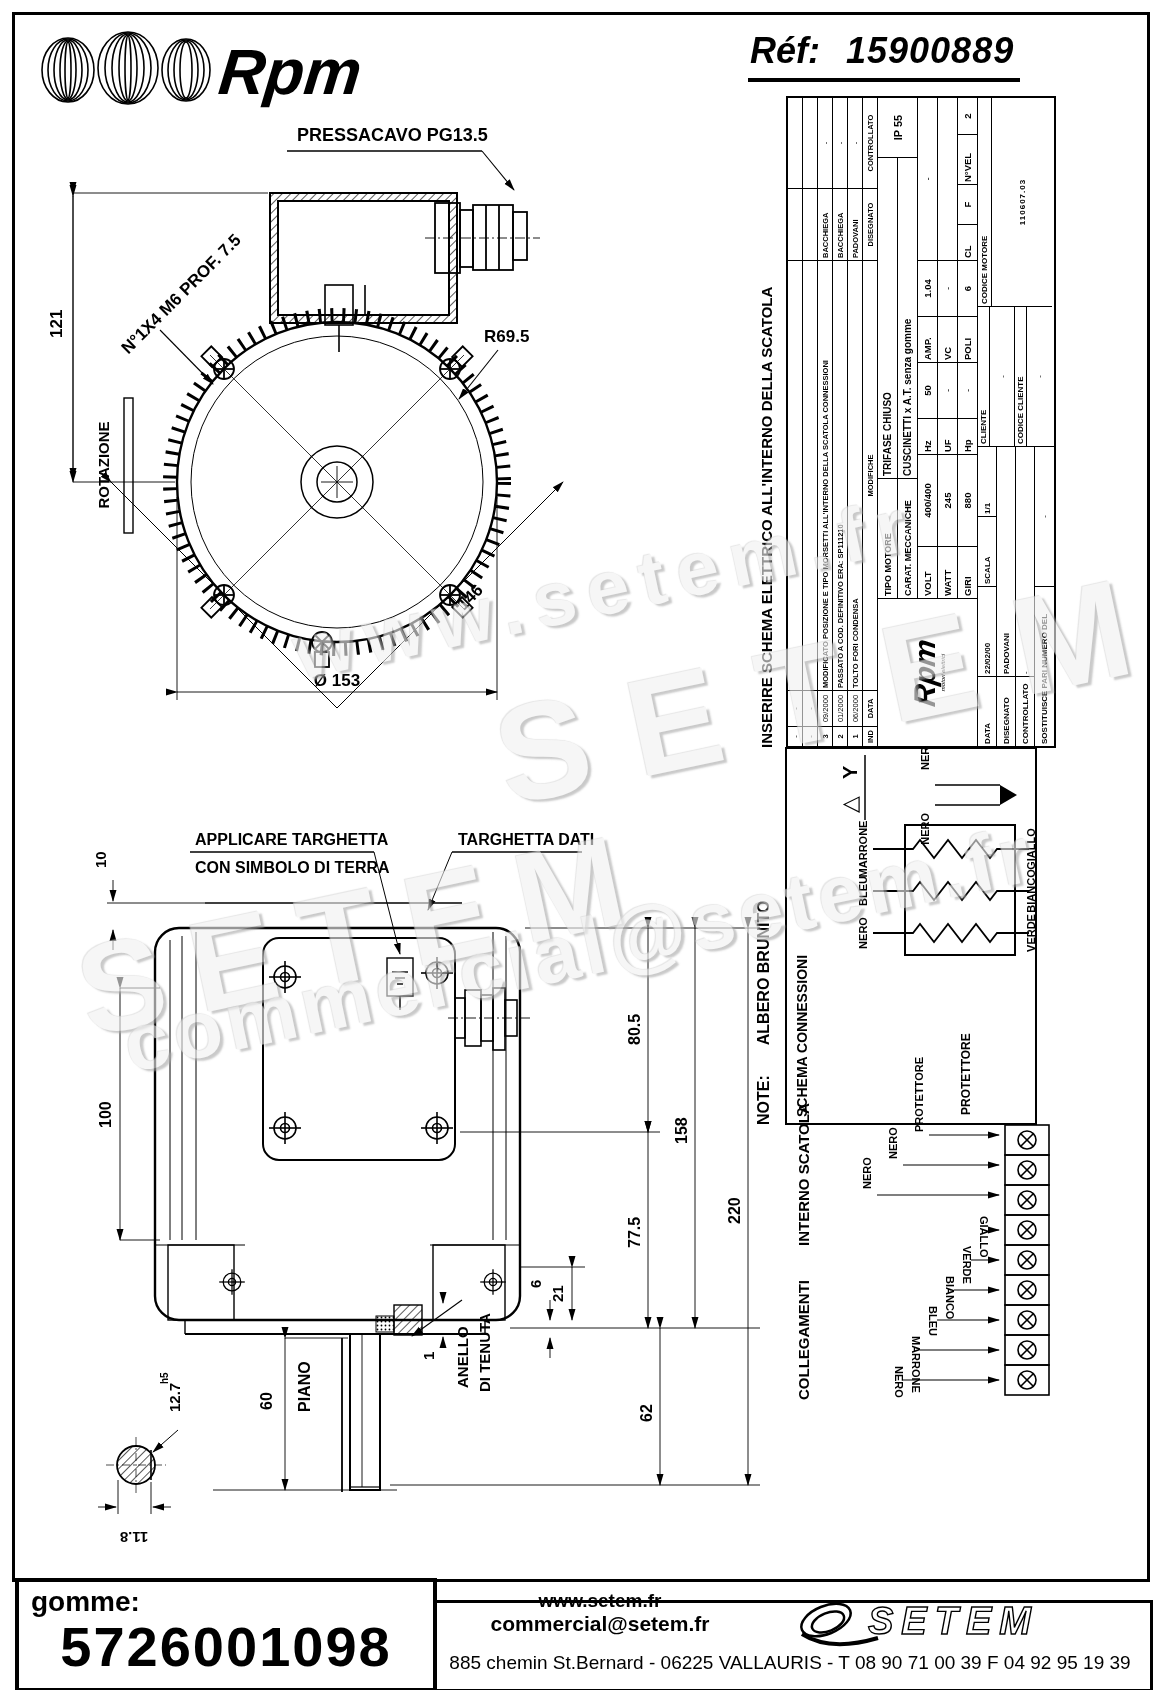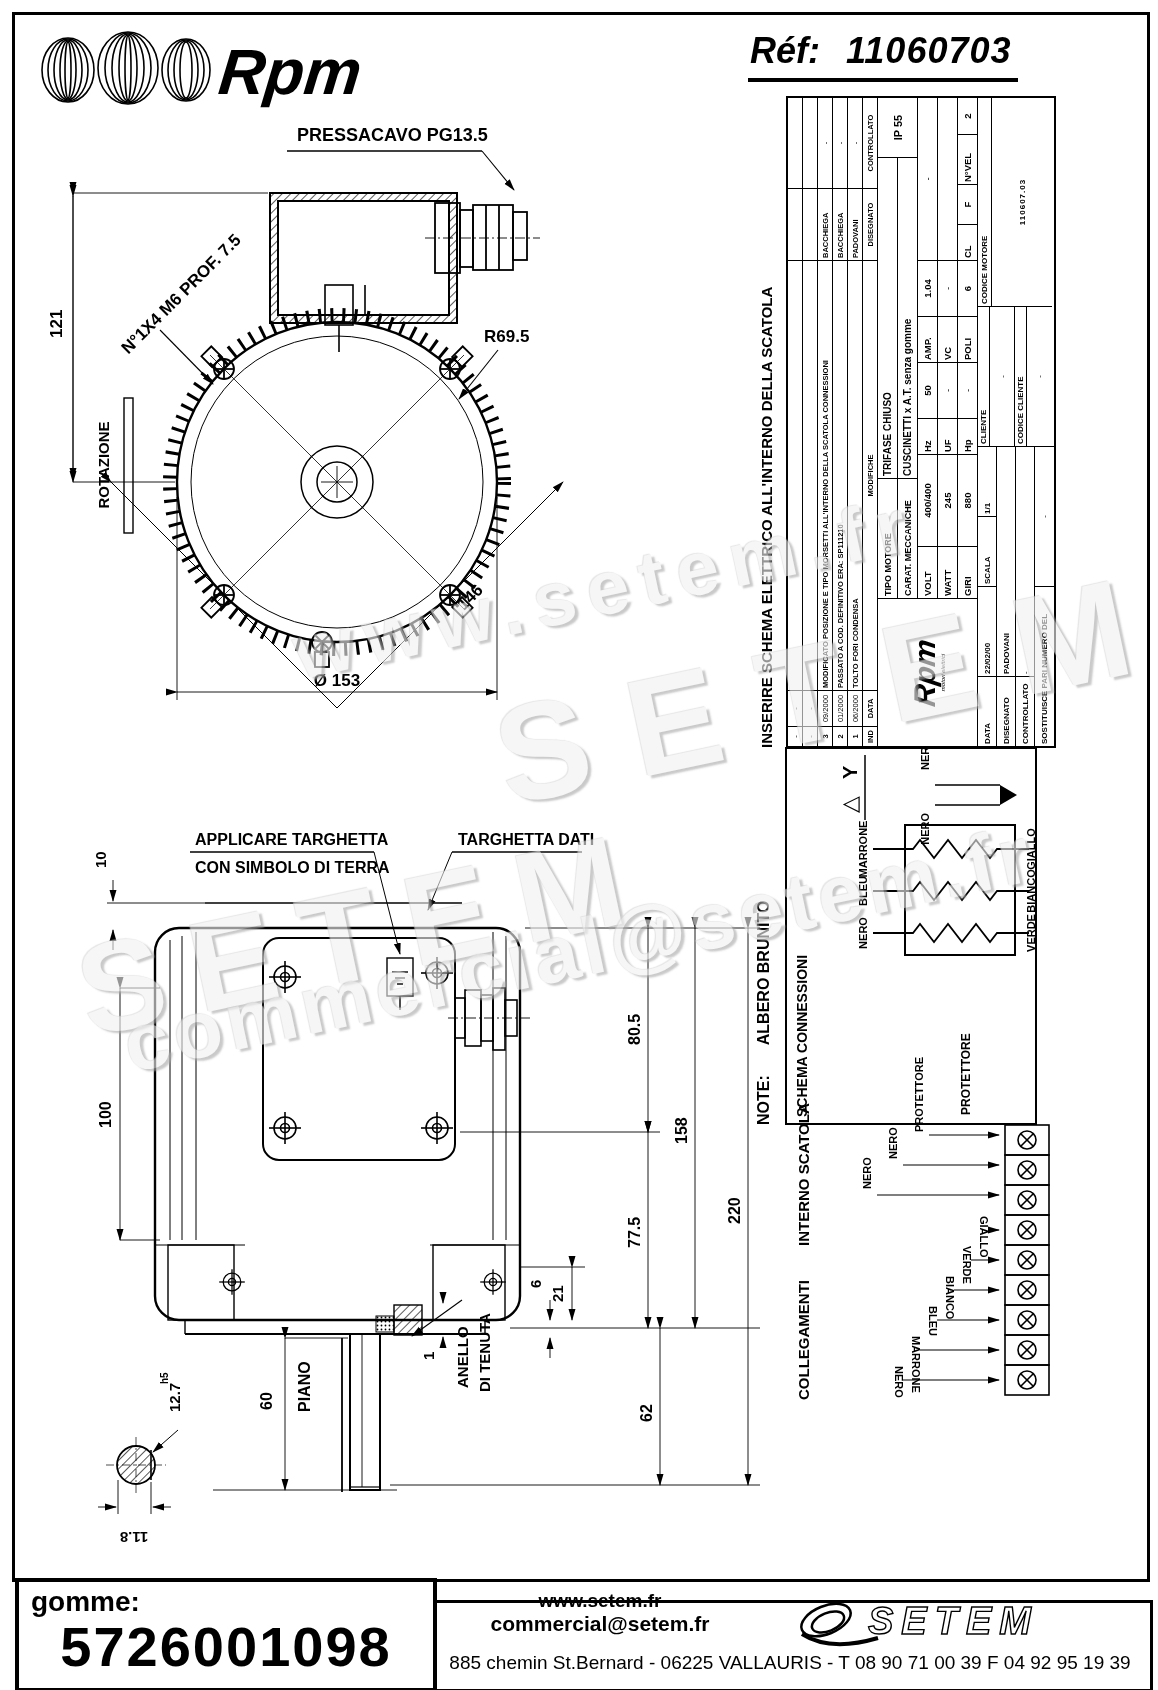--- a/index.html
+++ b/index.html
@@ -84,21 +84,21 @@
       <ellipse cx="158" cy="42" rx="24" ry="31"></ellipse>
         <ellipse cx="158" cy="42" rx="18" ry="30"></ellipse>
       <ellipse cx="158" cy="42" rx="12" ry="29"></ellipse>
         <ellipse cx="158" cy="42" rx="6" ry="28"></ellipse>
     </g>
     <text x="196" y="66" font-size="64" font-style="italic" font-weight="bold" transform="skewX(-6)">Rpm</text>
   </svg>
 </div>
 
 <div class="abs" id="ref-box">
-  <span>Réf:</span><span class="num">11060703</span>
+  <span>Réf:</span><span class="num">15900889</span>
 </div>
 
 <svg class="abs" id="drawing" width="1158" height="1578" viewBox="0 0 1158 1578">
   <defs>
     <marker id="arr" markerWidth="12" markerHeight="10" refX="11" refY="5" orient="auto" markerUnits="userSpaceOnUse">
       <path d="M0,1.5 L12,5 L0,8.5 z" fill="#000"></path>
     </marker>
     <pattern id="hatch" width="6" height="6" patternUnits="userSpaceOnUse" patternTransform="rotate(45)">
       <line x1="0" y1="0" x2="0" y2="6" stroke="#000" stroke-width="1.3"></line>
     </pattern>

